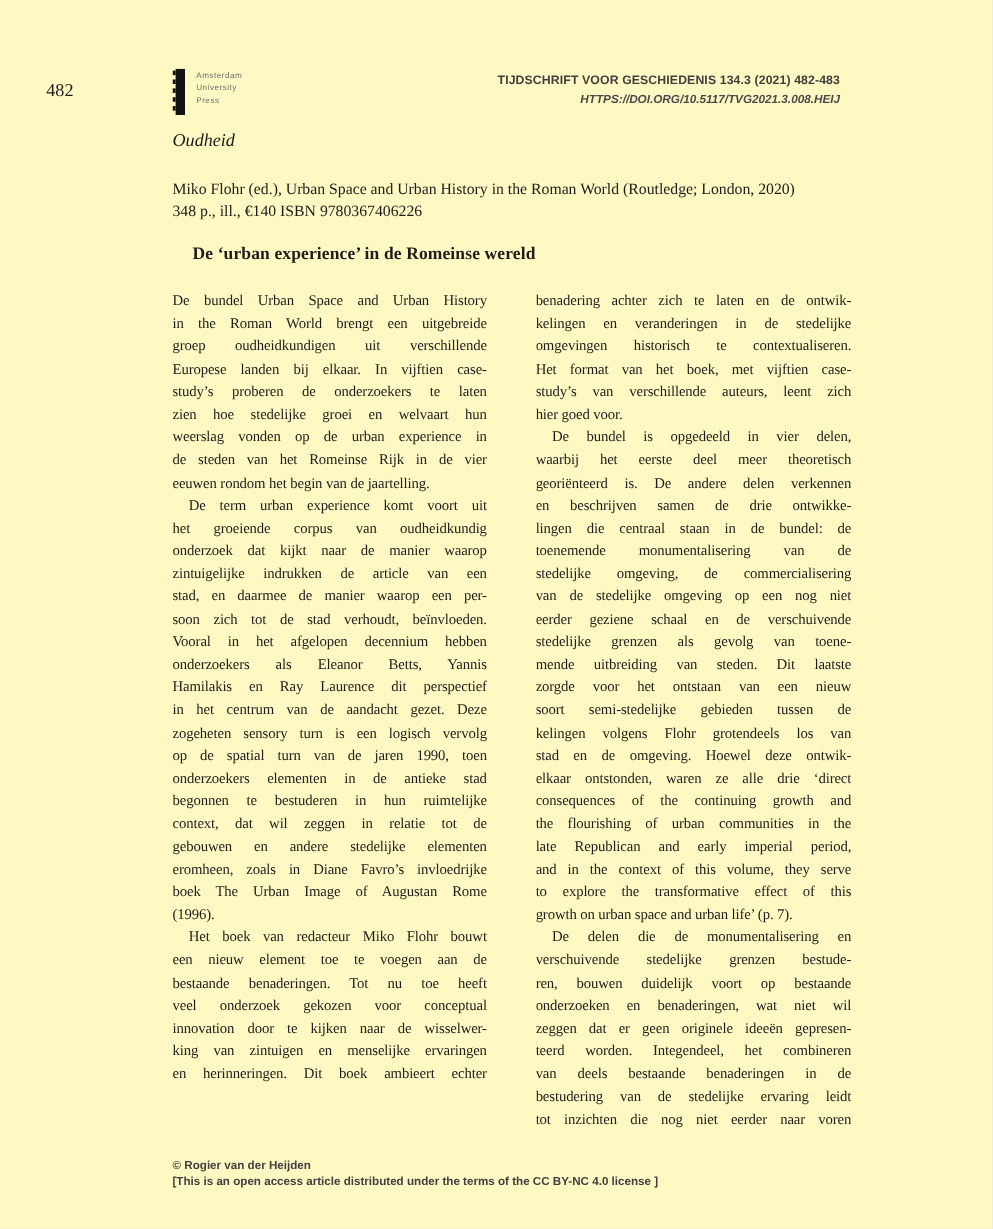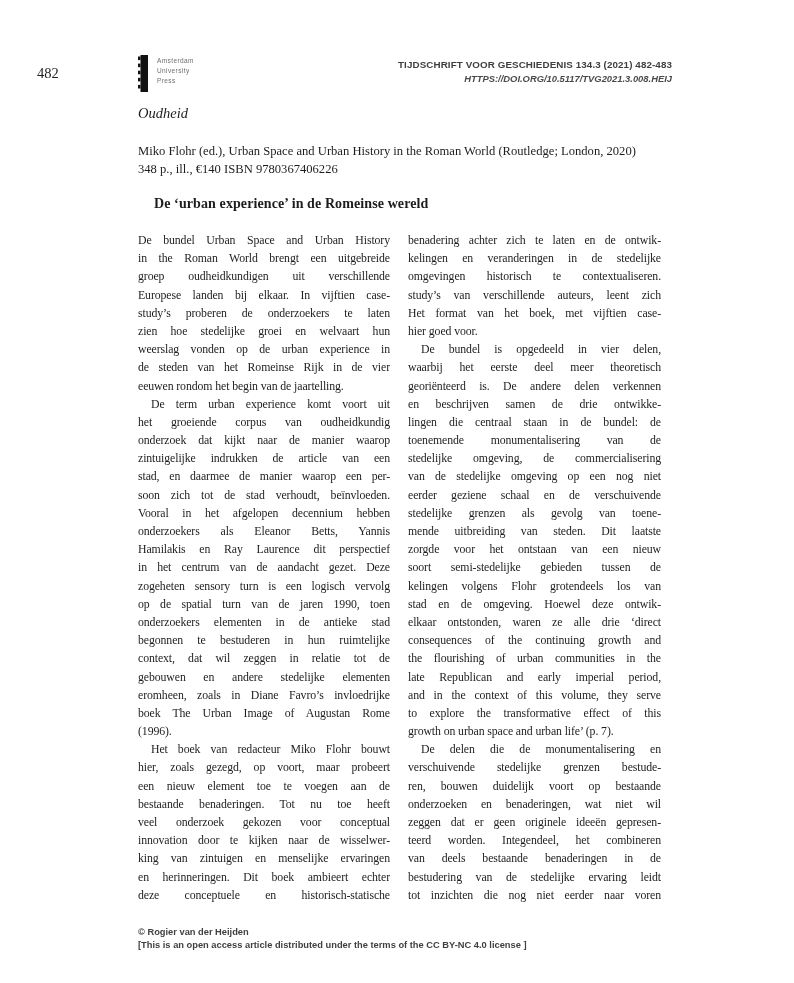--- a/index.html
+++ b/index.html
@@ -1,39 +1,39 @@
 <!DOCTYPE html>
 <html><head>
 <meta charset="utf-8">
 <style>
   html,body { margin:0; padding:0; background:#e8e8e8; }
   .page {
     position:relative; width:794px; height:983px; margin:0 auto;
-    background:#ffffff; overflow:hidden;
+    background:#fef9c3; overflow:hidden;
     font-family:"Liberation Serif","DejaVu Serif",serif; color:#1d1d1b;
   }
   .page-number { position:absolute; left:37px; top:65px; font-size:14.5px; }
   .logo { position:absolute; left:138px; top:55px; display:flex; gap:9px; }
   .logo-mark svg { display:block; }
   .logo-text {
     font-family:"Liberation Sans",sans-serif; font-size:6.5px; line-height:10px;
     color:#6e6e6e; letter-spacing:0.4px; padding-top:1px;
   }
   .journal-info {
     position:absolute; right:122px; top:59px; text-align:right;
     font-family:"Liberation Sans",sans-serif;
   }
   .journal-line { font-size:9.8px; font-weight:bold; color:#3f3f3f; letter-spacing:0.1px; }
   .journal-doi { font-size:9.4px; font-weight:bold; font-style:italic; color:#4a4a4a; margin-top:3px; }
   .section-label { position:absolute; left:138px; top:105px; font-style:italic; font-size:14.5px; }
   .citation { position:absolute; left:138px; top:143px; font-size:12.6px; line-height:17.5px; white-space:nowrap; }
   .review-title { position:absolute; left:138px; top:196px; font-size:14px; font-weight:bold; letter-spacing:0.1px;margin-left:16px; }
   .columns { position:absolute; left:138px; top:231px; width:543px; display:flex; gap:18px; }
   .col { width:252px; }
-  .col.right { width:253px; }
+  .col.right { width:253px;margin-left:21px; }
   .line {
     font-size:11.8px; line-height:18.2px; height:18.2px; letter-spacing:-0.1px;
     text-align:justify; text-align-last:justify; overflow:hidden;
   }
   .line.end { text-align:center; text-align-last:left; }
   .line.first-indent { text-indent:13px; }
   .it { }
   .footer {
     position:absolute; left:138px; top:926px;
     font-family:"Liberation Sans",sans-serif; font-size:9.3px; line-height:13px; color:#3f3f3f;font-weight:bold;
@@ -102,35 +102,33 @@
         <div class="line"><span>zogeheten </span><span class="it">sensory turn</span><span> is een logisch vervolg</span></div>
         <div class="line"><span>op de </span><span class="it">spatial turn</span><span> van de jaren 1990, toen</span></div>
         <div class="line"><span>onderzoekers elementen in de antieke stad</span></div>
         <div class="line"><span>begonnen te bestuderen in hun ruimtelijke</span></div>
         <div class="line"><span>context, dat wil zeggen in relatie tot de</span></div>
         <div class="line"><span>gebouwen en andere stedelijke elementen</span></div>
         <div class="line"><span>eromheen, zoals in Diane Favro’s invloedrijke</span></div>
         <div class="line"><span>boek </span><span class="it">The Urban Image of Augustan Rome</span></div>
         <div class="line end"><span>(1996).</span></div>
         <div class="line first-indent"><span>Het boek van redacteur Miko Flohr bouwt</span></div>
-        <div class="line"><span>hier, zoals gezegd, op voort, maar probeert</span></div>
         <div class="line"><span>een nieuw element toe te voegen aan de</span></div>
         <div class="line"><span>bestaande benaderingen. Tot nu toe heeft</span></div>
         <div class="line"><span>veel onderzoek gekozen voor </span><span class="it">conceptual</span></div>
         <div class="line"><span class="it">innovation</span><span> door te kijken naar de wisselwer-</span></div>
         <div class="line"><span>king van zintuigen en menselijke ervaringen</span></div>
         <div class="line"><span>en herinneringen. Dit boek ambieert echter</span></div>
-        <div class="line"><span>deze conceptuele en historisch-statische</span></div>
       </div>
     <div class="col right">
         <div class="line"><span>benadering achter zich te laten en de ontwik-</span></div>
         <div class="line"><span>kelingen en veranderingen in de stedelijke</span></div>
         <div class="line"><span>omgevingen historisch te contextualiseren.</span></div>
+        <div class="line"><span>Het format van het boek, met vijftien case-</span></div>
         <div class="line"><span>study’s van verschillende auteurs, leent zich</span></div>
-        <div class="line"><span>Het format van het boek, met vijftien case-</span></div>
         <div class="line end"><span>hier goed voor.</span></div>
         <div class="line first-indent"><span>De bundel is opgedeeld in vier delen,</span></div>
         <div class="line"><span>waarbij het eerste deel meer theoretisch</span></div>
         <div class="line"><span>georiënteerd is. De andere delen verkennen</span></div>
         <div class="line"><span>en beschrijven samen de drie ontwikke-</span></div>
         <div class="line"><span>lingen die centraal staan in de bundel: de</span></div>
         <div class="line"><span>toenemende monumentalisering van de</span></div>
         <div class="line"><span>stedelijke omgeving, de commercialisering</span></div>
         <div class="line"><span>van de stedelijke omgeving op een nog niet</span></div>
         <div class="line"><span>eerder geziene schaal en de verschuivende</span></div>

